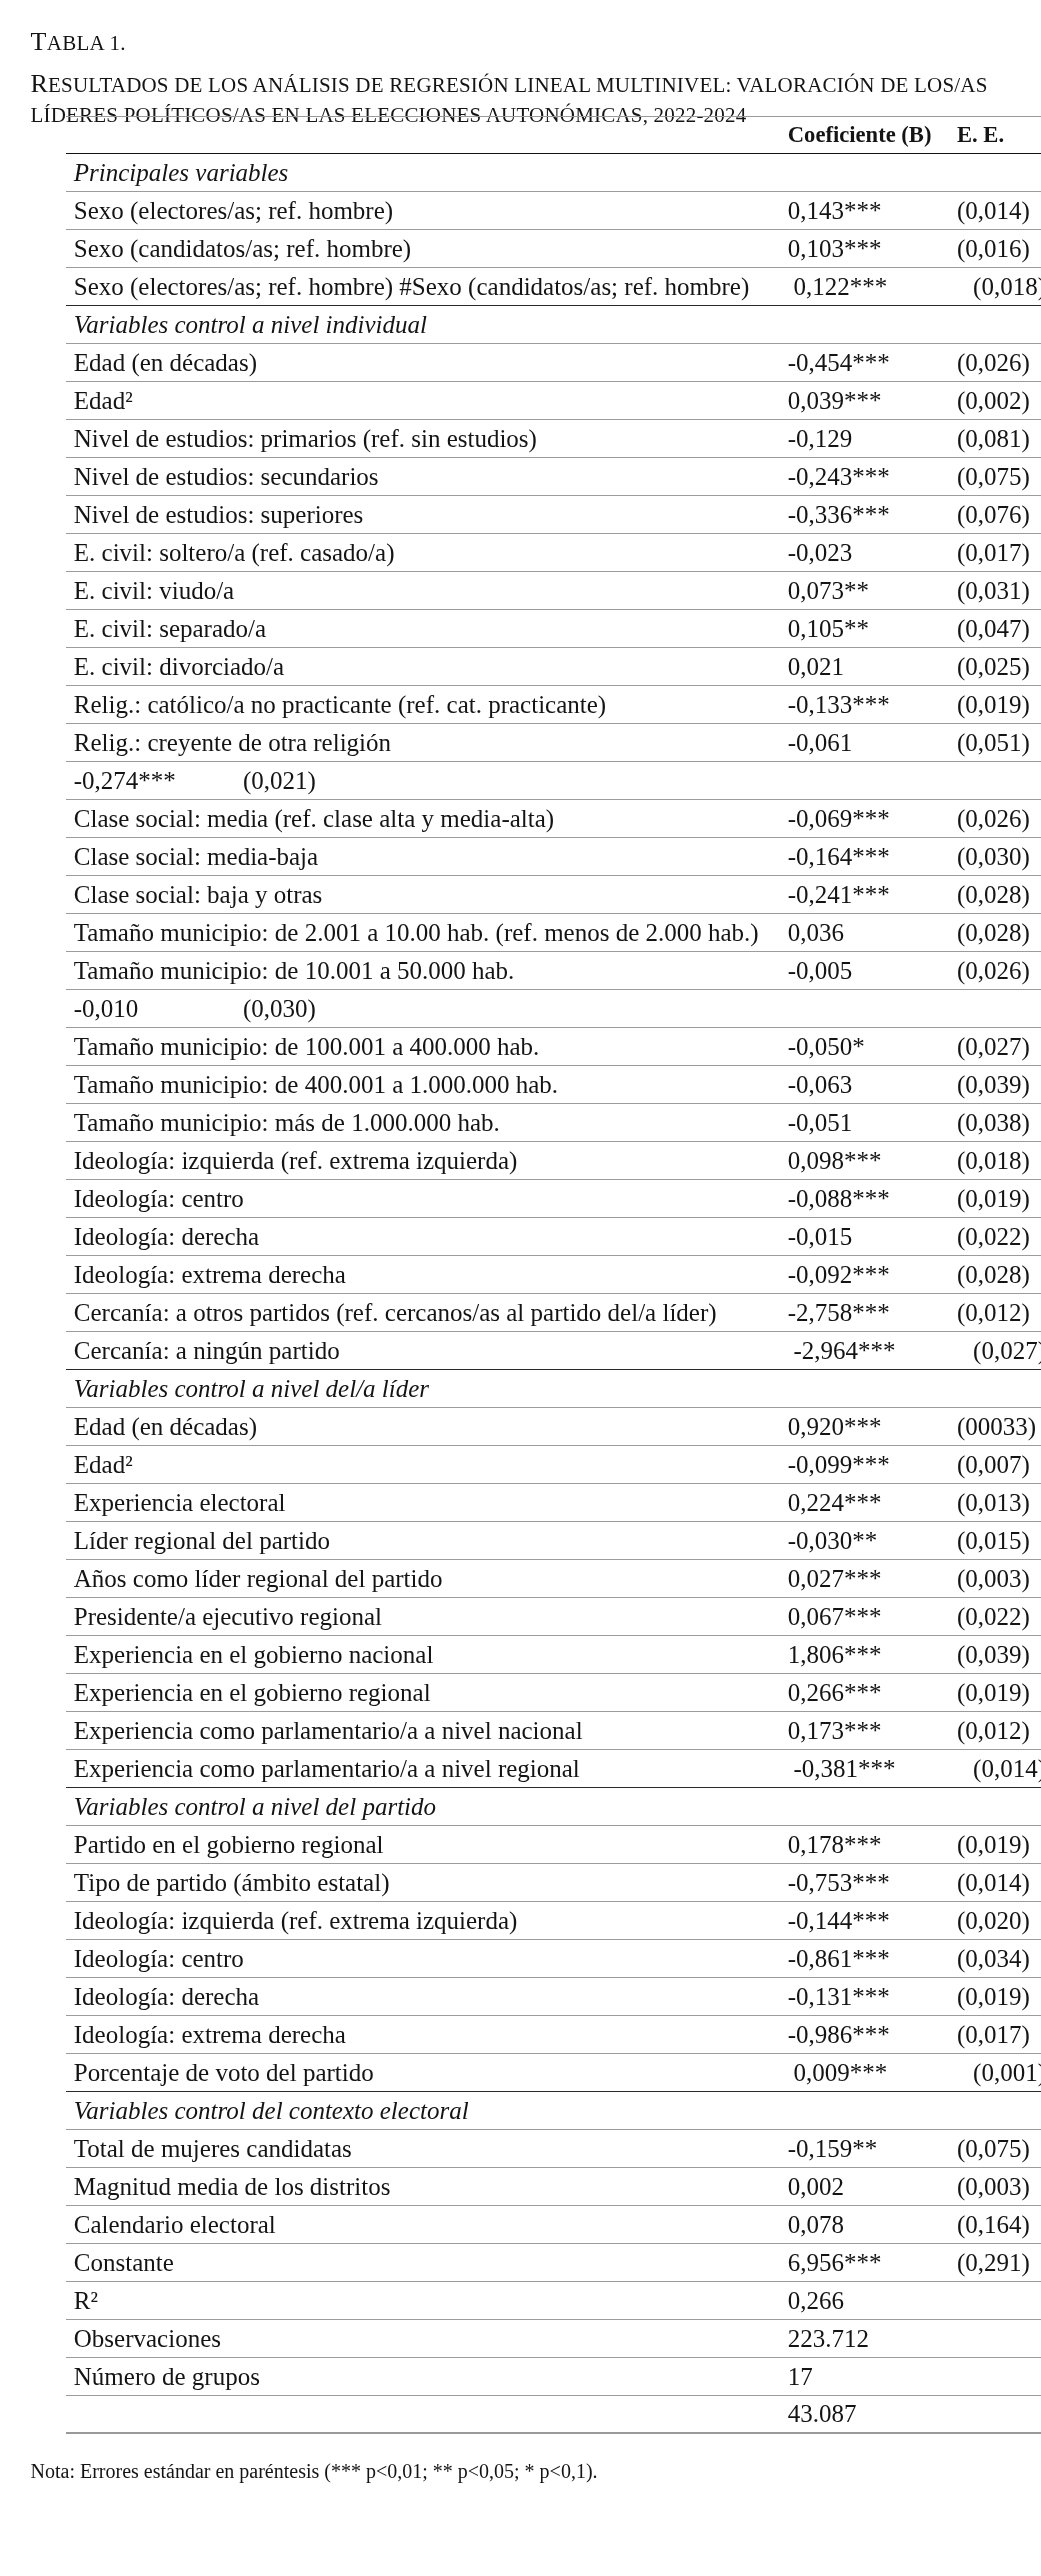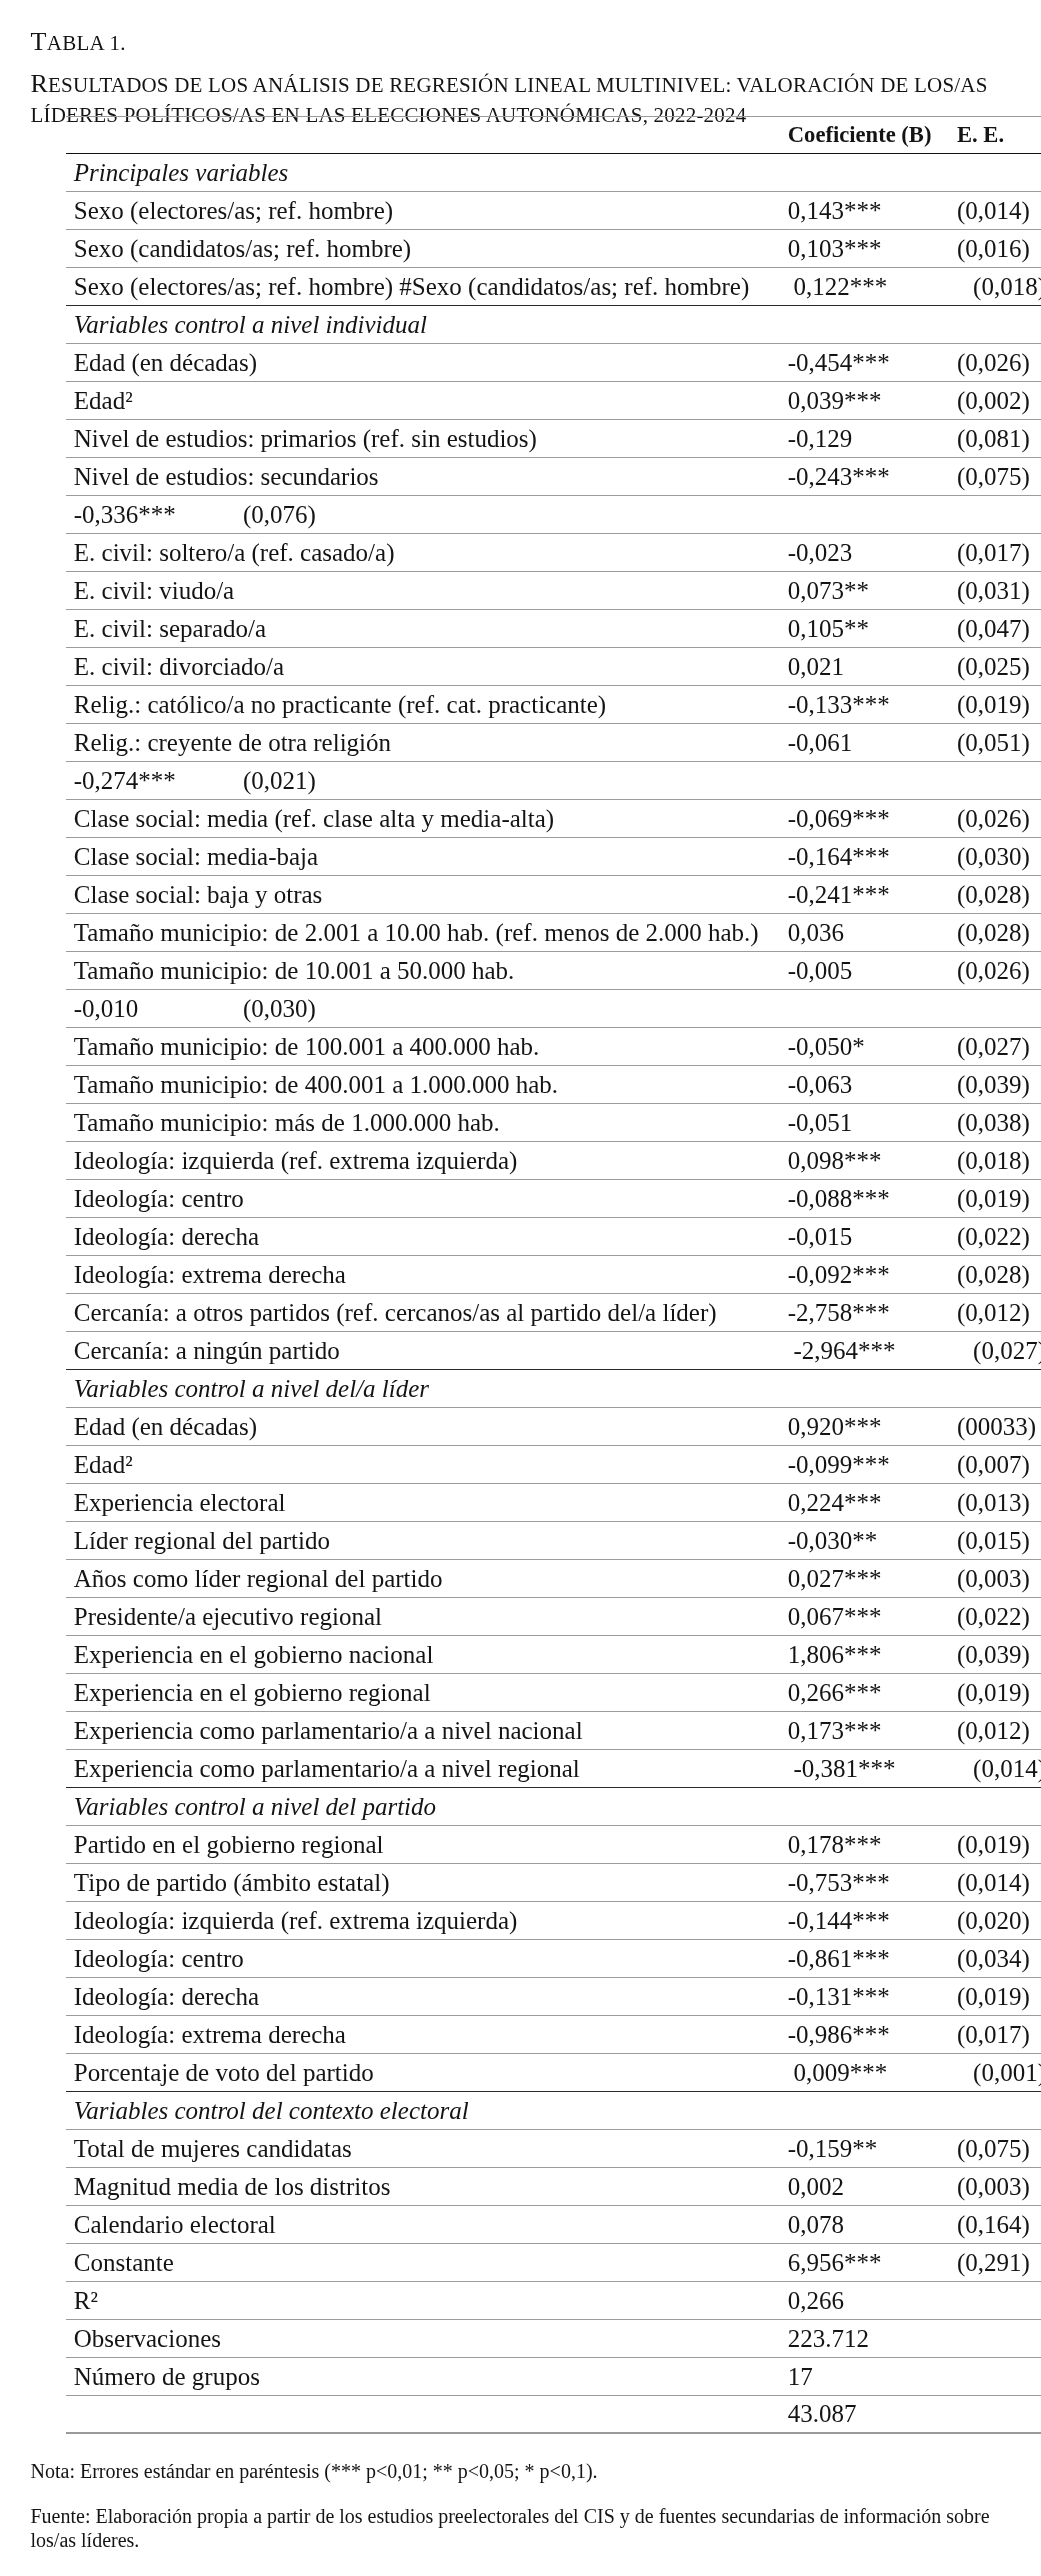--- a/index.html
+++ b/index.html
@@ -94,20 +94,21 @@
           <div class="c-label">Nivel de estudios: primarios (ref. sin estudios)</div>
           <div class="c-coef">-0,129</div>
           <div class="c-se">(0,081)</div>
         </div>
         <div class="row">
           <div class="c-label">Nivel de estudios: secundarios</div>
           <div class="c-coef">-0,243***</div>
           <div class="c-se">(0,075)</div>
         </div>
         <div class="row">
+          <div class="c-label">Nivel de estudios: superiores</div>
           <div class="c-coef">-0,336***</div>
           <div class="c-se">(0,076)</div>
         </div>
         <div class="row">
           <div class="c-label">E. civil: soltero/a (ref. casado/a)</div>
           <div class="c-coef">-0,023</div>
           <div class="c-se">(0,017)</div>
         </div>
         <div class="row">
           <div class="c-label">E. civil: viudo/a</div>
@@ -349,15 +350,14 @@
         </div>
         <div class="row last">
           <div class="c-label"></div>
           <div class="c-coef">43.087</div>
           <div class="c-se"></div>
         </div>
       </div>
   </div>
 
   <div class="note">Nota: Errores estándar en paréntesis (*** p&lt;0,01; ** p&lt;0,05; * p&lt;0,1).</div>
-  <div class="source">Fuente: Elaboración propia a partir de los estudios preelectorales del CIS y de fuentes secundarias de información sobre los/as líderes.</div>
 </div>
 
 
 </body></html>

